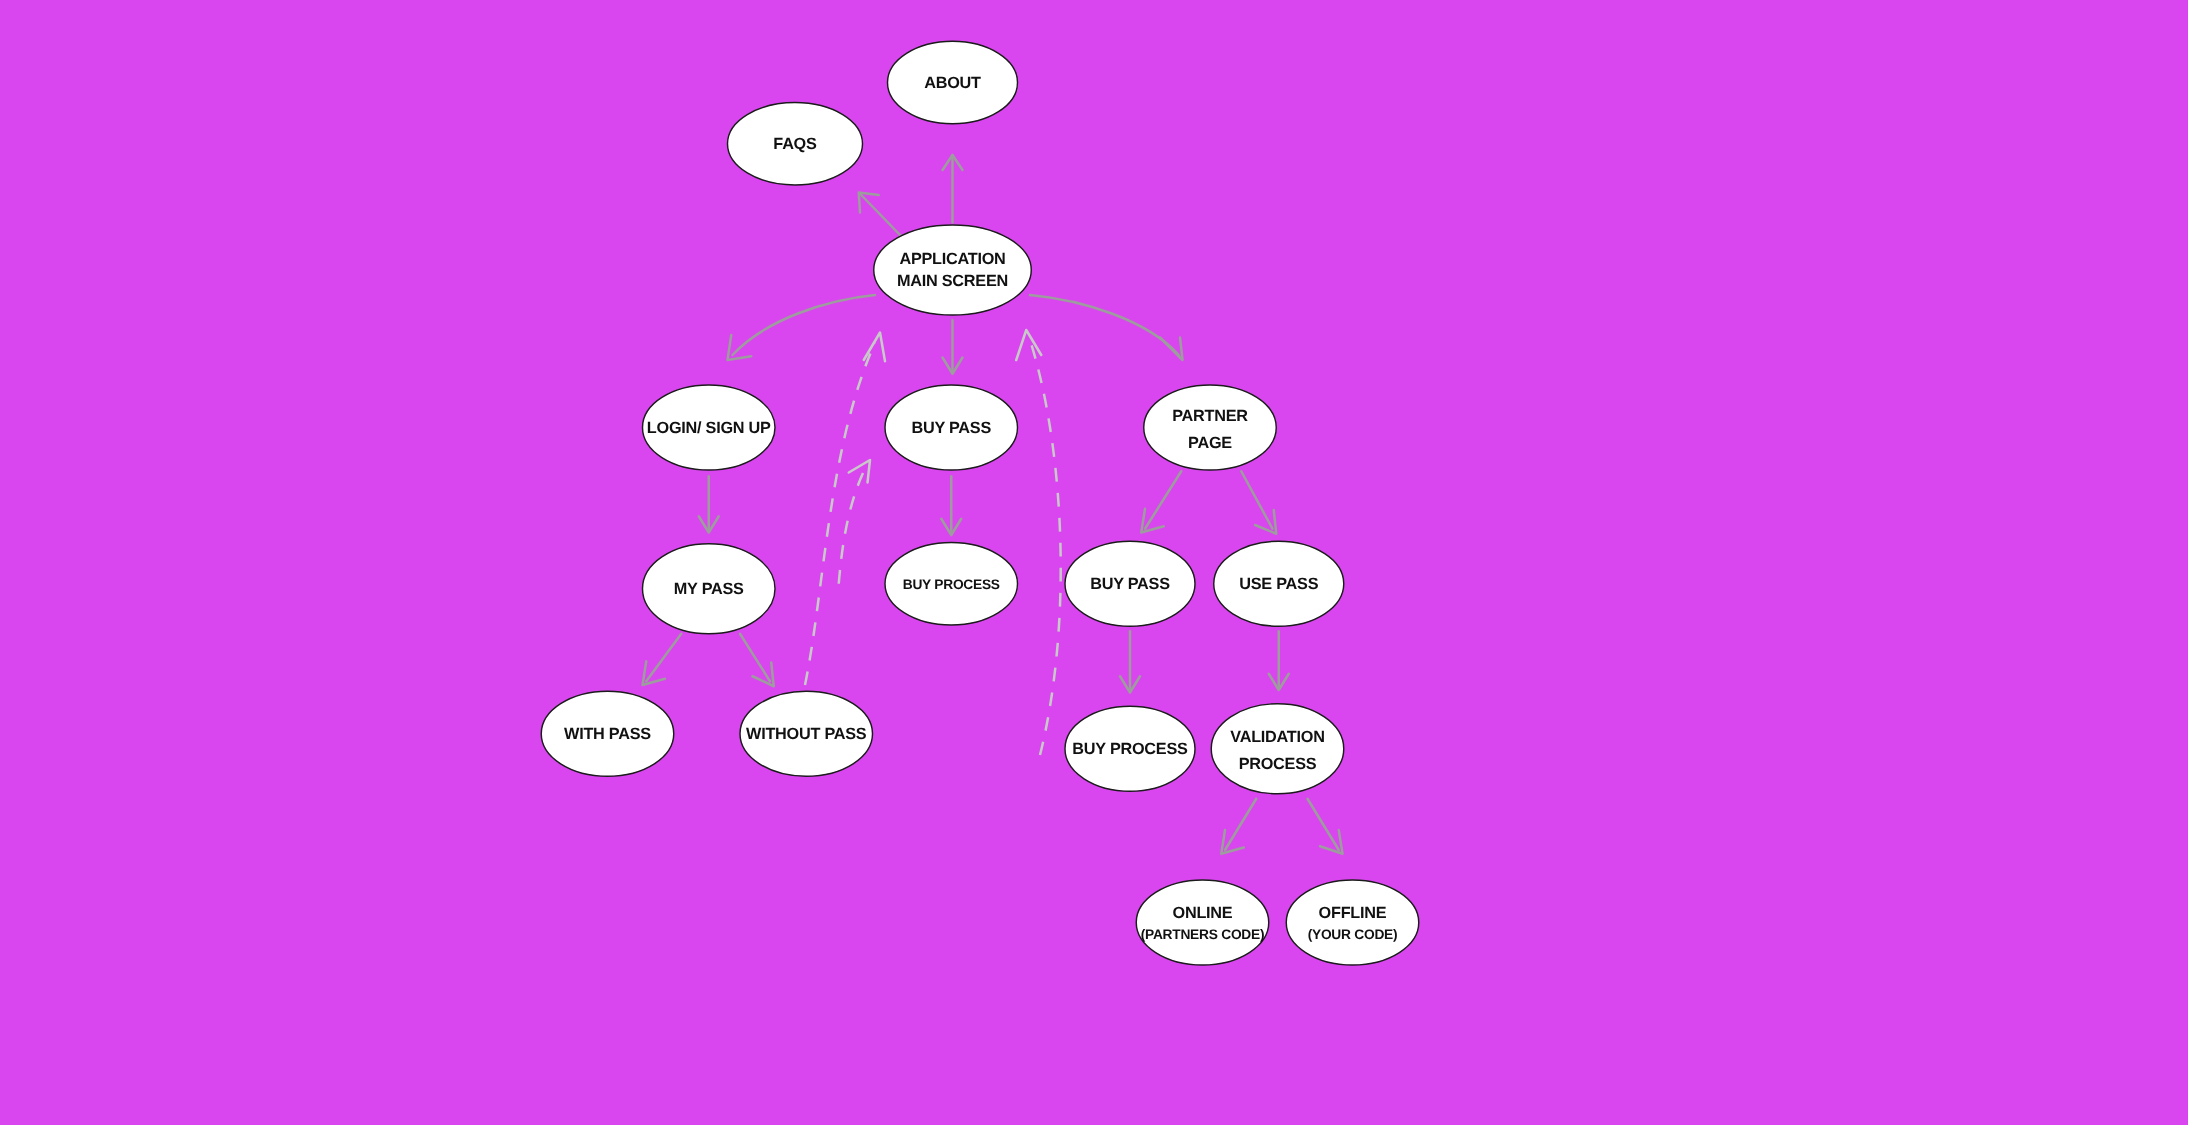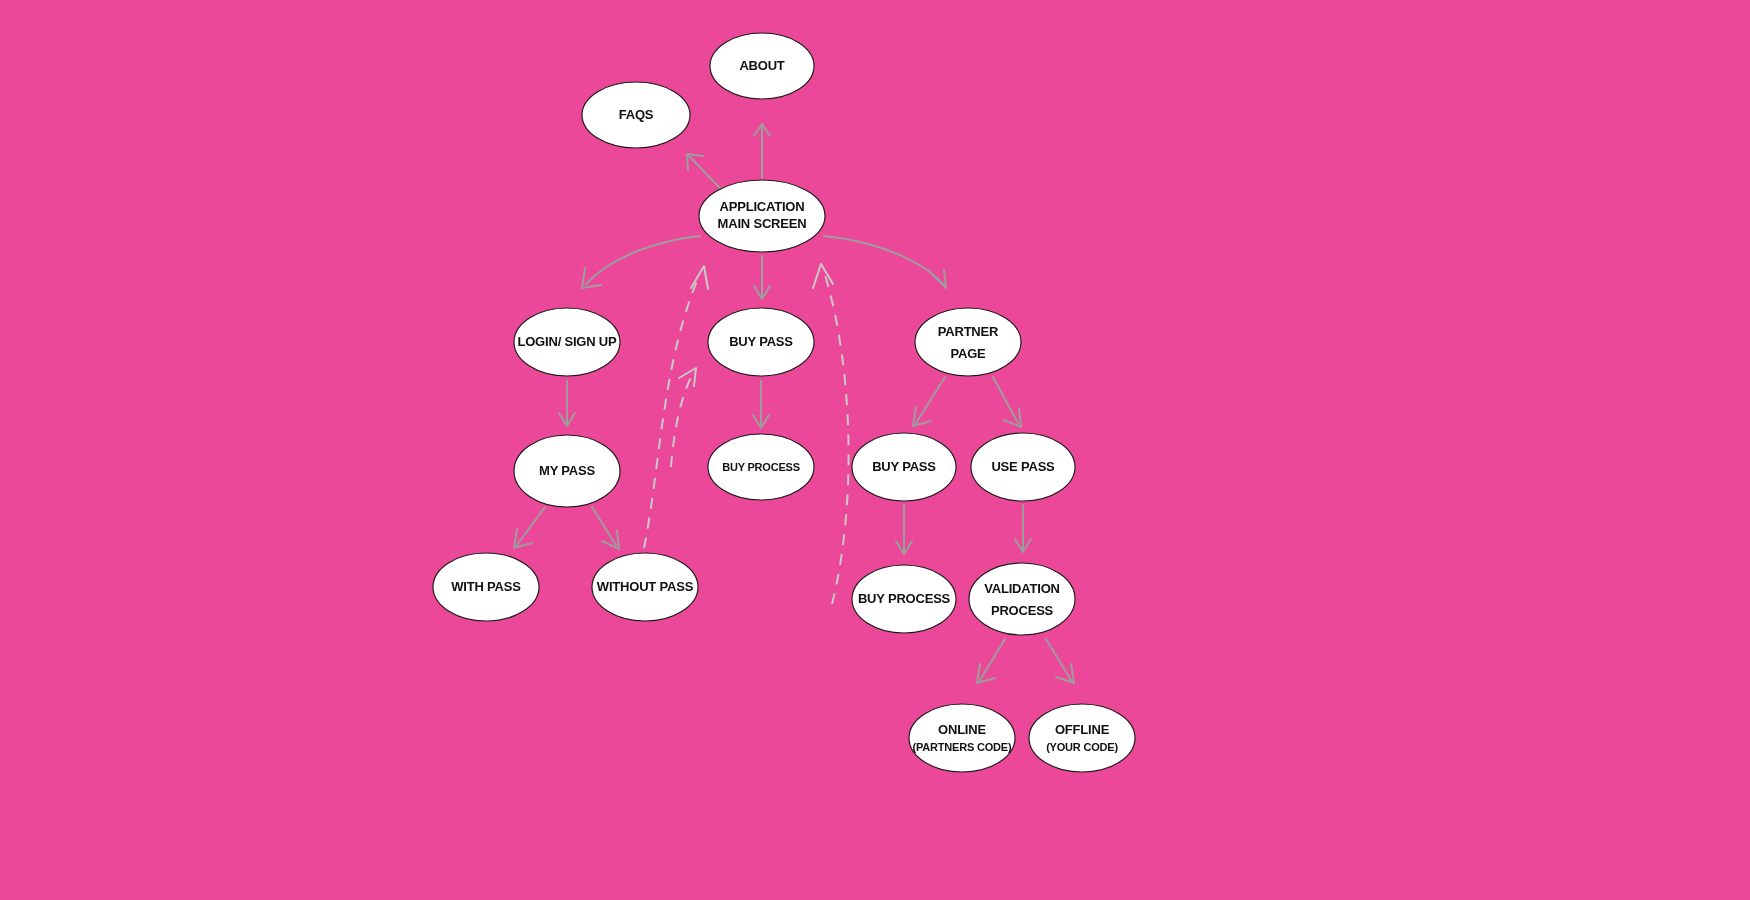--- a/index.html
+++ b/index.html
@@ -11,21 +11,21 @@
   body {
     width: 1750px;
     height: 900px;
     overflow: hidden;
     font-family: "Liberation Sans", "DejaVu Sans", sans-serif;
   }
   #diagram-root {
     position: relative;
     width: 1750px;
     height: 900px;
-    background: #ec4899;
+    background: #d946ef;
   }
   #flow-svg {
     position: absolute;
     top: 0;
     left: 0;
     width: 1750px;
     height: 900px;
     display: block;
   }
   .node-ellipse {

